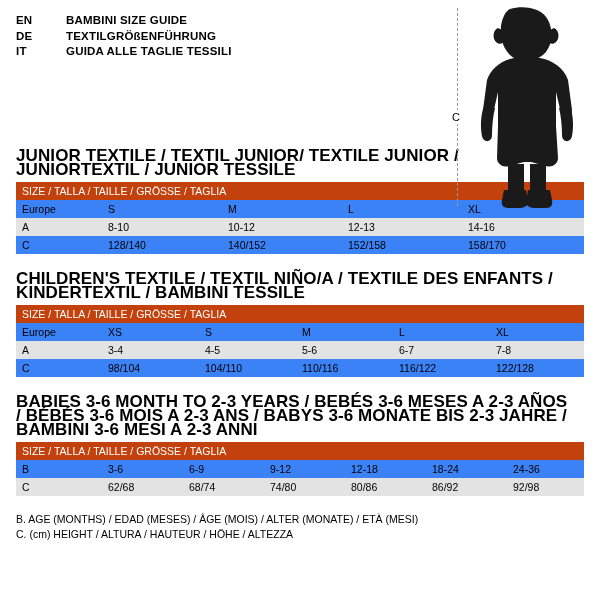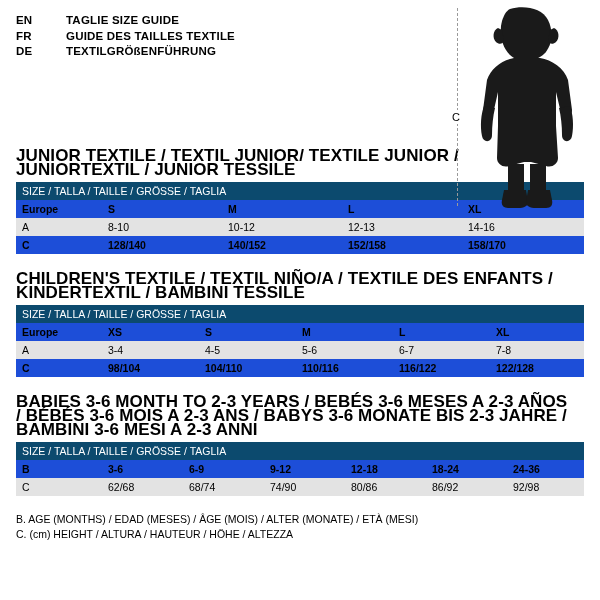--- a/index.html
+++ b/index.html
@@ -97,33 +97,32 @@
     table-layout: fixed;
   }
   table.size-table th,
   table.size-table td {
     text-align: left;
     font-weight: normal;
     padding: 3px 0 3px 6px;
     line-height: 12px;
   }
   tr.head-row {
-    background: #0c4a6e;
+    background: #c2410c;
     color: #ffffff;
   }
   tr.head-row th {
     font-weight: normal;
     font-size: 10.5px;
   }
   tr.shade td {
     background: #e3e3e3;
   }
   tr.plain td {
-    background: #1d4ed8;
-    font-weight: bold;
+    background: #3b82f6;
   }
   td.rowlabel, th.rowlabel {
     width: 86px;
   }
 
   
   .footnotes {
     margin-top: 16px;
     font-size: 10.5px;
     line-height: 15px;
@@ -135,29 +134,29 @@
 </head>
 <body>
 
 <div class="page">
 
   <div class="header">
     <table class="lang-table">
       <tbody>
         <tr>
           <td class="lang-code">EN</td>
-          <td>TAGLIE SIZE GUIDE</td>
-        </tr>
-        <tr>
-          <td class="lang-code">FR</td>
-          <td>GUIDE DES TAILLES TEXTILE</td>
+          <td>BAMBINI SIZE GUIDE</td>
         </tr>
         <tr>
           <td class="lang-code">DE</td>
           <td>TEXTILGRÖßENFÜHRUNG</td>
+        </tr>
+        <tr>
+          <td class="lang-code">IT</td>
+          <td>GUIDA ALLE TAGLIE TESSILI</td>
         </tr>
       </tbody>
     </table>
   </div>
 
   <div class="figure-wrap">
     <div class="dashed-line"></div>
     <div class="c-label">C</div>
     <svg class="silhouette" width="120" height="205" viewBox="0 0 120 205">
       <g fill="#1a1a1a">
@@ -296,21 +295,21 @@
           <td>6-9</td>
           <td>9-12</td>
           <td>12-18</td>
           <td>18-24</td>
           <td>24-36</td>
         </tr>
         <tr class="shade">
           <td class="rowlabel">C</td>
           <td>62/68</td>
           <td>68/74</td>
-          <td>74/90</td>
+          <td>74/80</td>
           <td>80/86</td>
           <td>86/92</td>
           <td>92/98</td>
         </tr>
       </tbody>
     </table>
   </div>
 
   <div class="footnotes">
     <div>B. AGE (MONTHS) / EDAD (MESES) / ÂGE (MOIS) / ALTER (MONATE) / ETÀ (MESI)</div>

